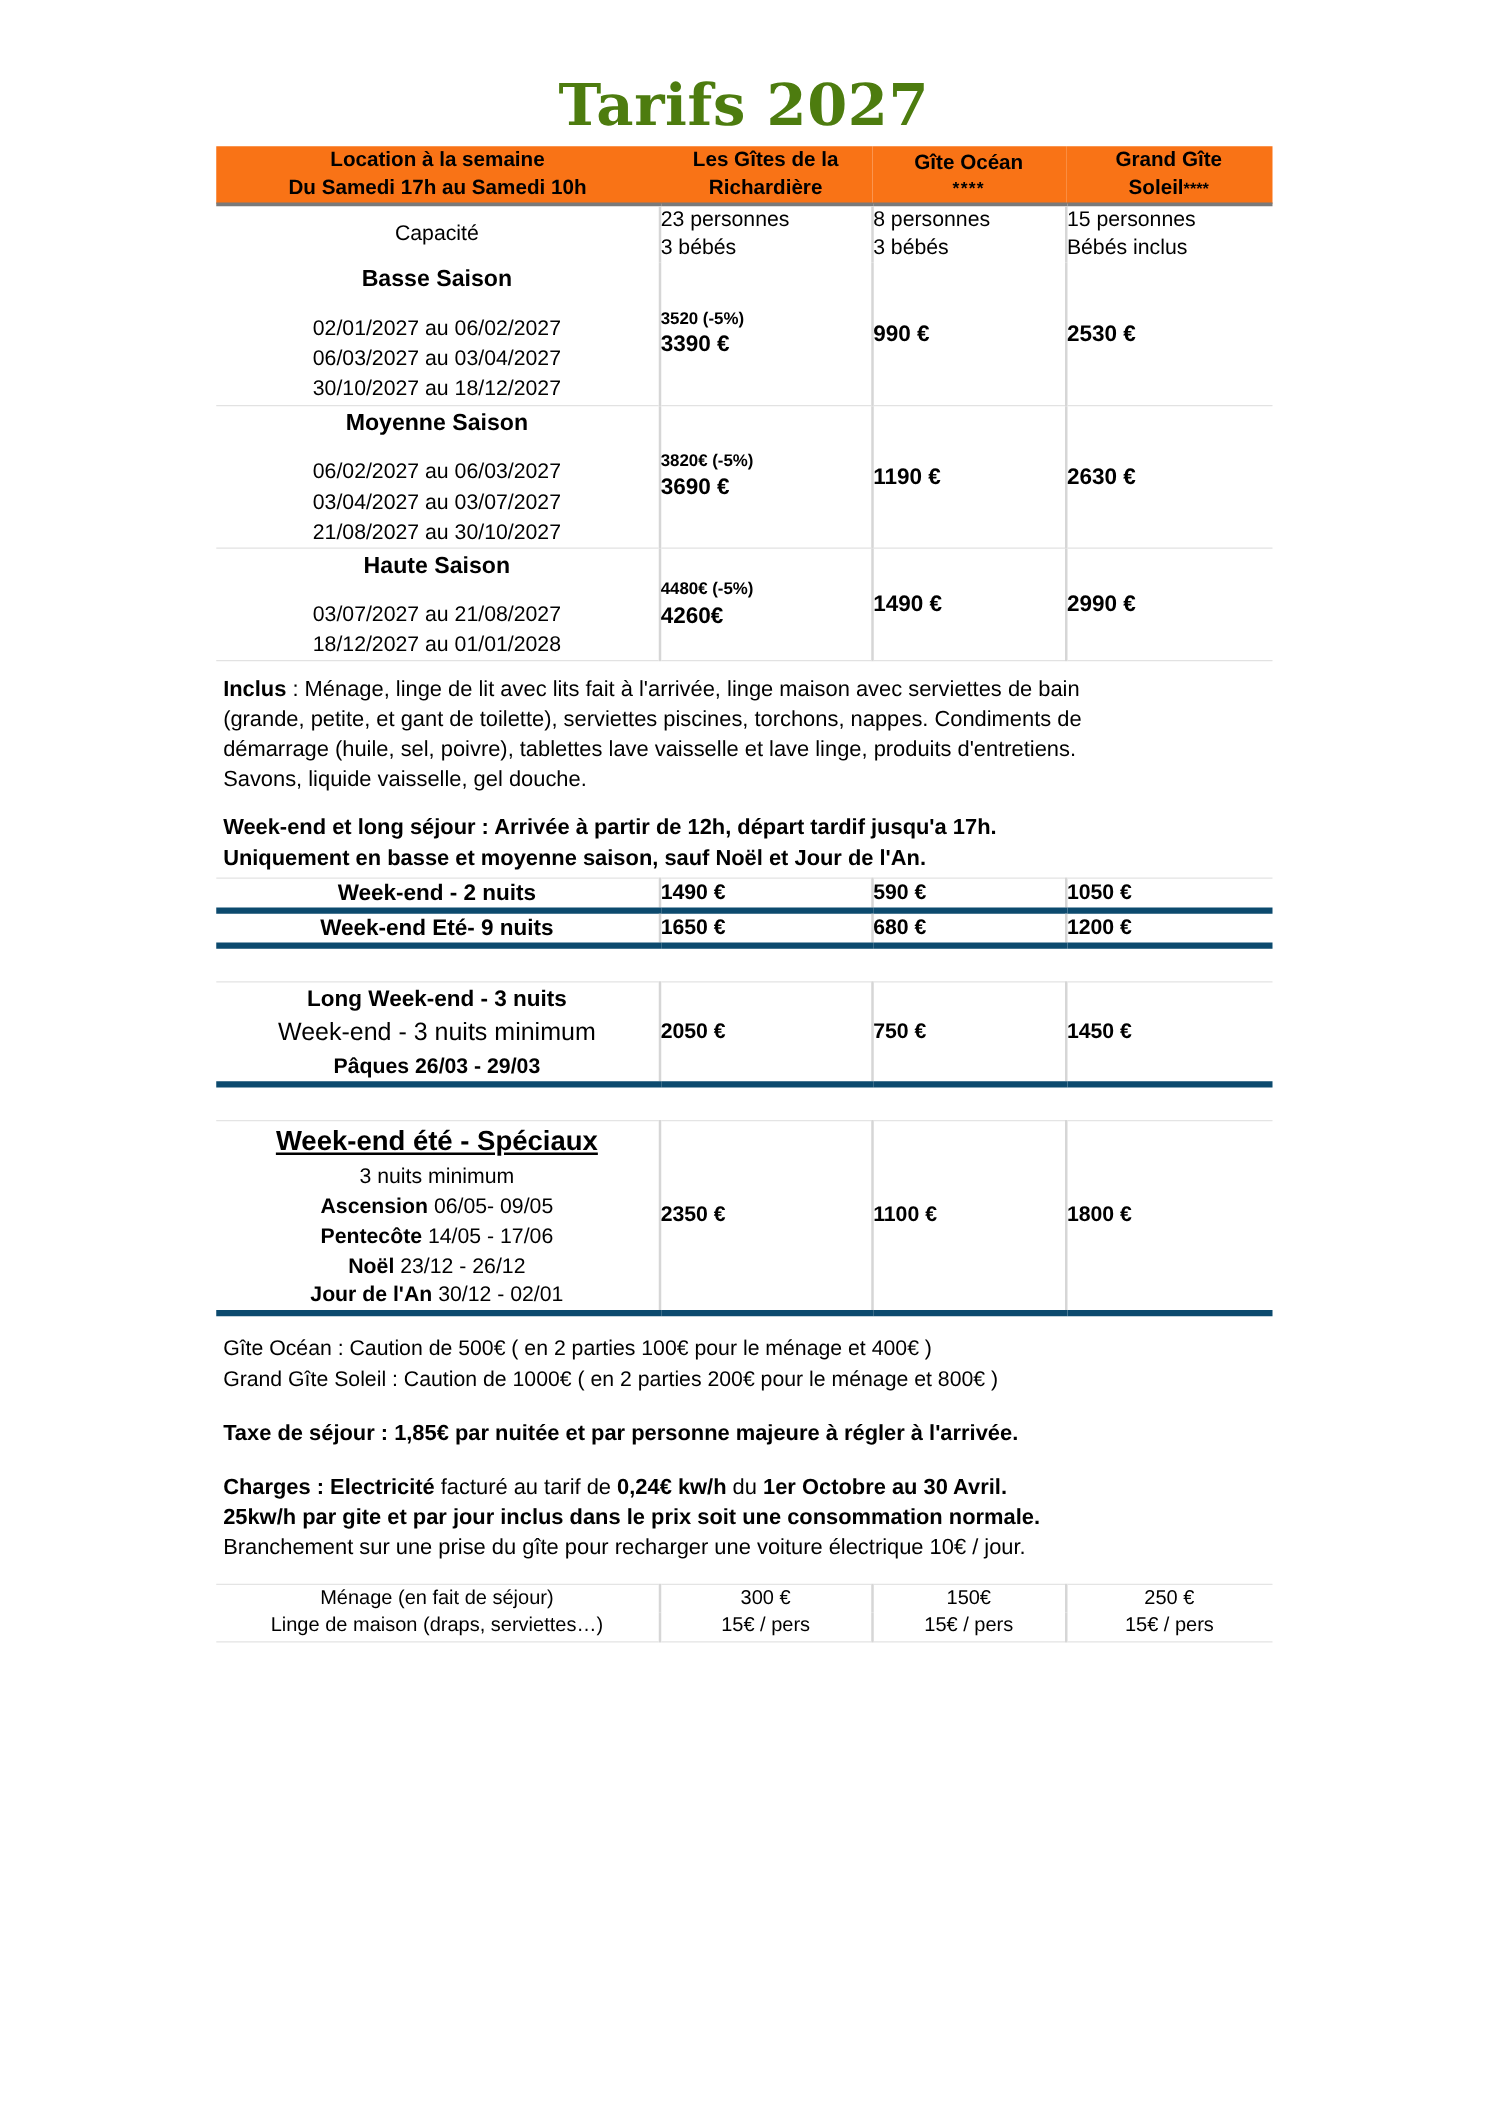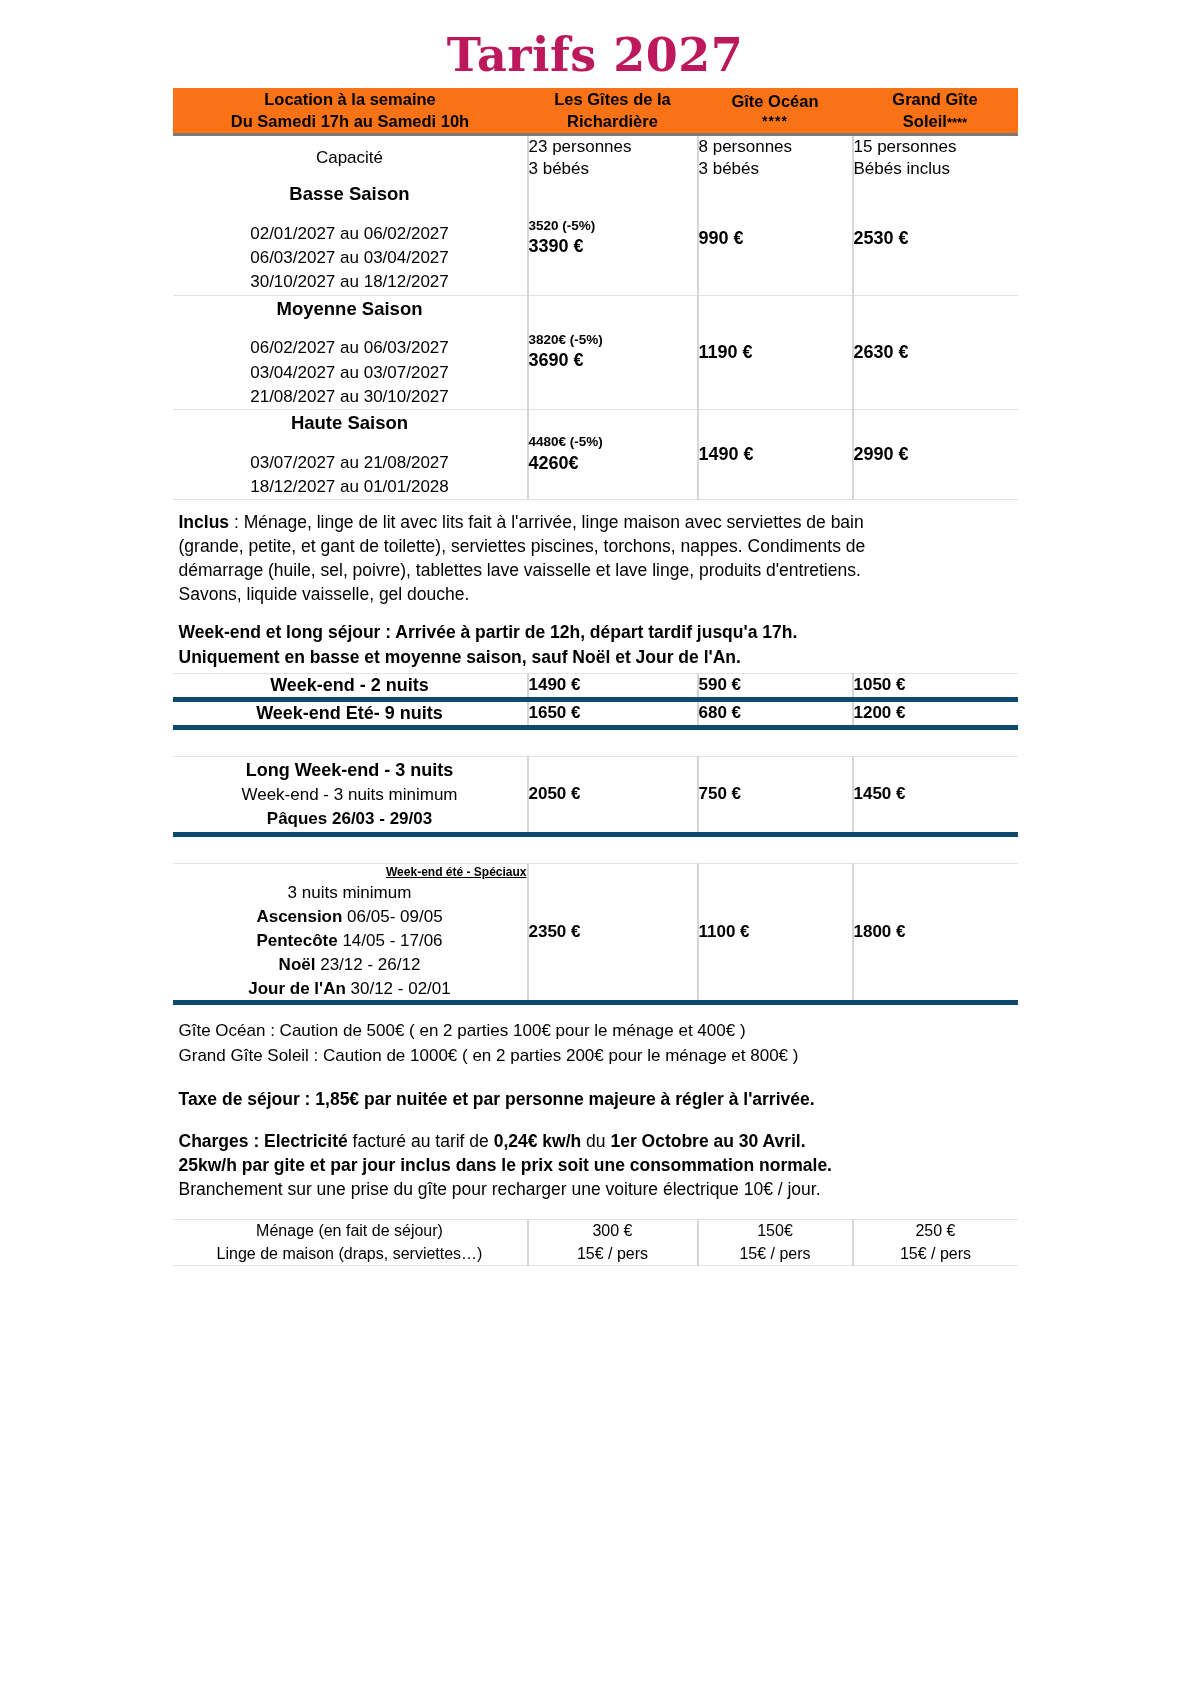--- a/index.html
+++ b/index.html
@@ -23,23 +23,23 @@
     box-sizing: border-box;
     padding: 0;
   }
   .doc-title {
     text-align: center;
     font-family: "DejaVu Serif", serif;
     font-weight: bold;
     font-size: 46px;
     letter-spacing: 0.5px;
     margin: 0;
-    padding-top: 28px;
+    padding-top: 57px;
     padding-bottom: 6px;
-    color: #be185d;
+    color: #4d7c0f;
     border-radius: 30px;
   }
   .sheet {
     width: 845px;
     margin: 0 auto;
     position: relative;
   }
 
   
   table.grid {
@@ -144,35 +144,34 @@
     font-weight: bold;
     font-size: 18px;
     text-align: center;
   }
   .lw-title {
     font-weight: bold;
     font-size: 18px;
     display: block;
   }
   .lw-sub {
+    font-size: 20px;
+    display: block;
+    text-align: center;
+  }
+  .lw-dates {
+    font-weight: bold;
     font-size: 17px;
     display: block;
-    text-align: center;
-  }
-  .lw-dates {
-    font-weight: bold;
-    font-size: 17px;
-    display: block;
   }
   .sp-title {
     font-weight: bold;
-    font-size: 12px;
+    font-size: 22px;
     text-decoration: underline;
     display: block;
-    text-align: right;
   }
   .sp-line { font-size: 17px; display: block; line-height: 1.4; }
   .sp-line b { font-weight: bold; }
 
   .spacer-row td { height: 26px; border: none; }
 
   .bottom-row td {
     font-size: 16px;
     padding: 4px 3px;
     text-align: center;

